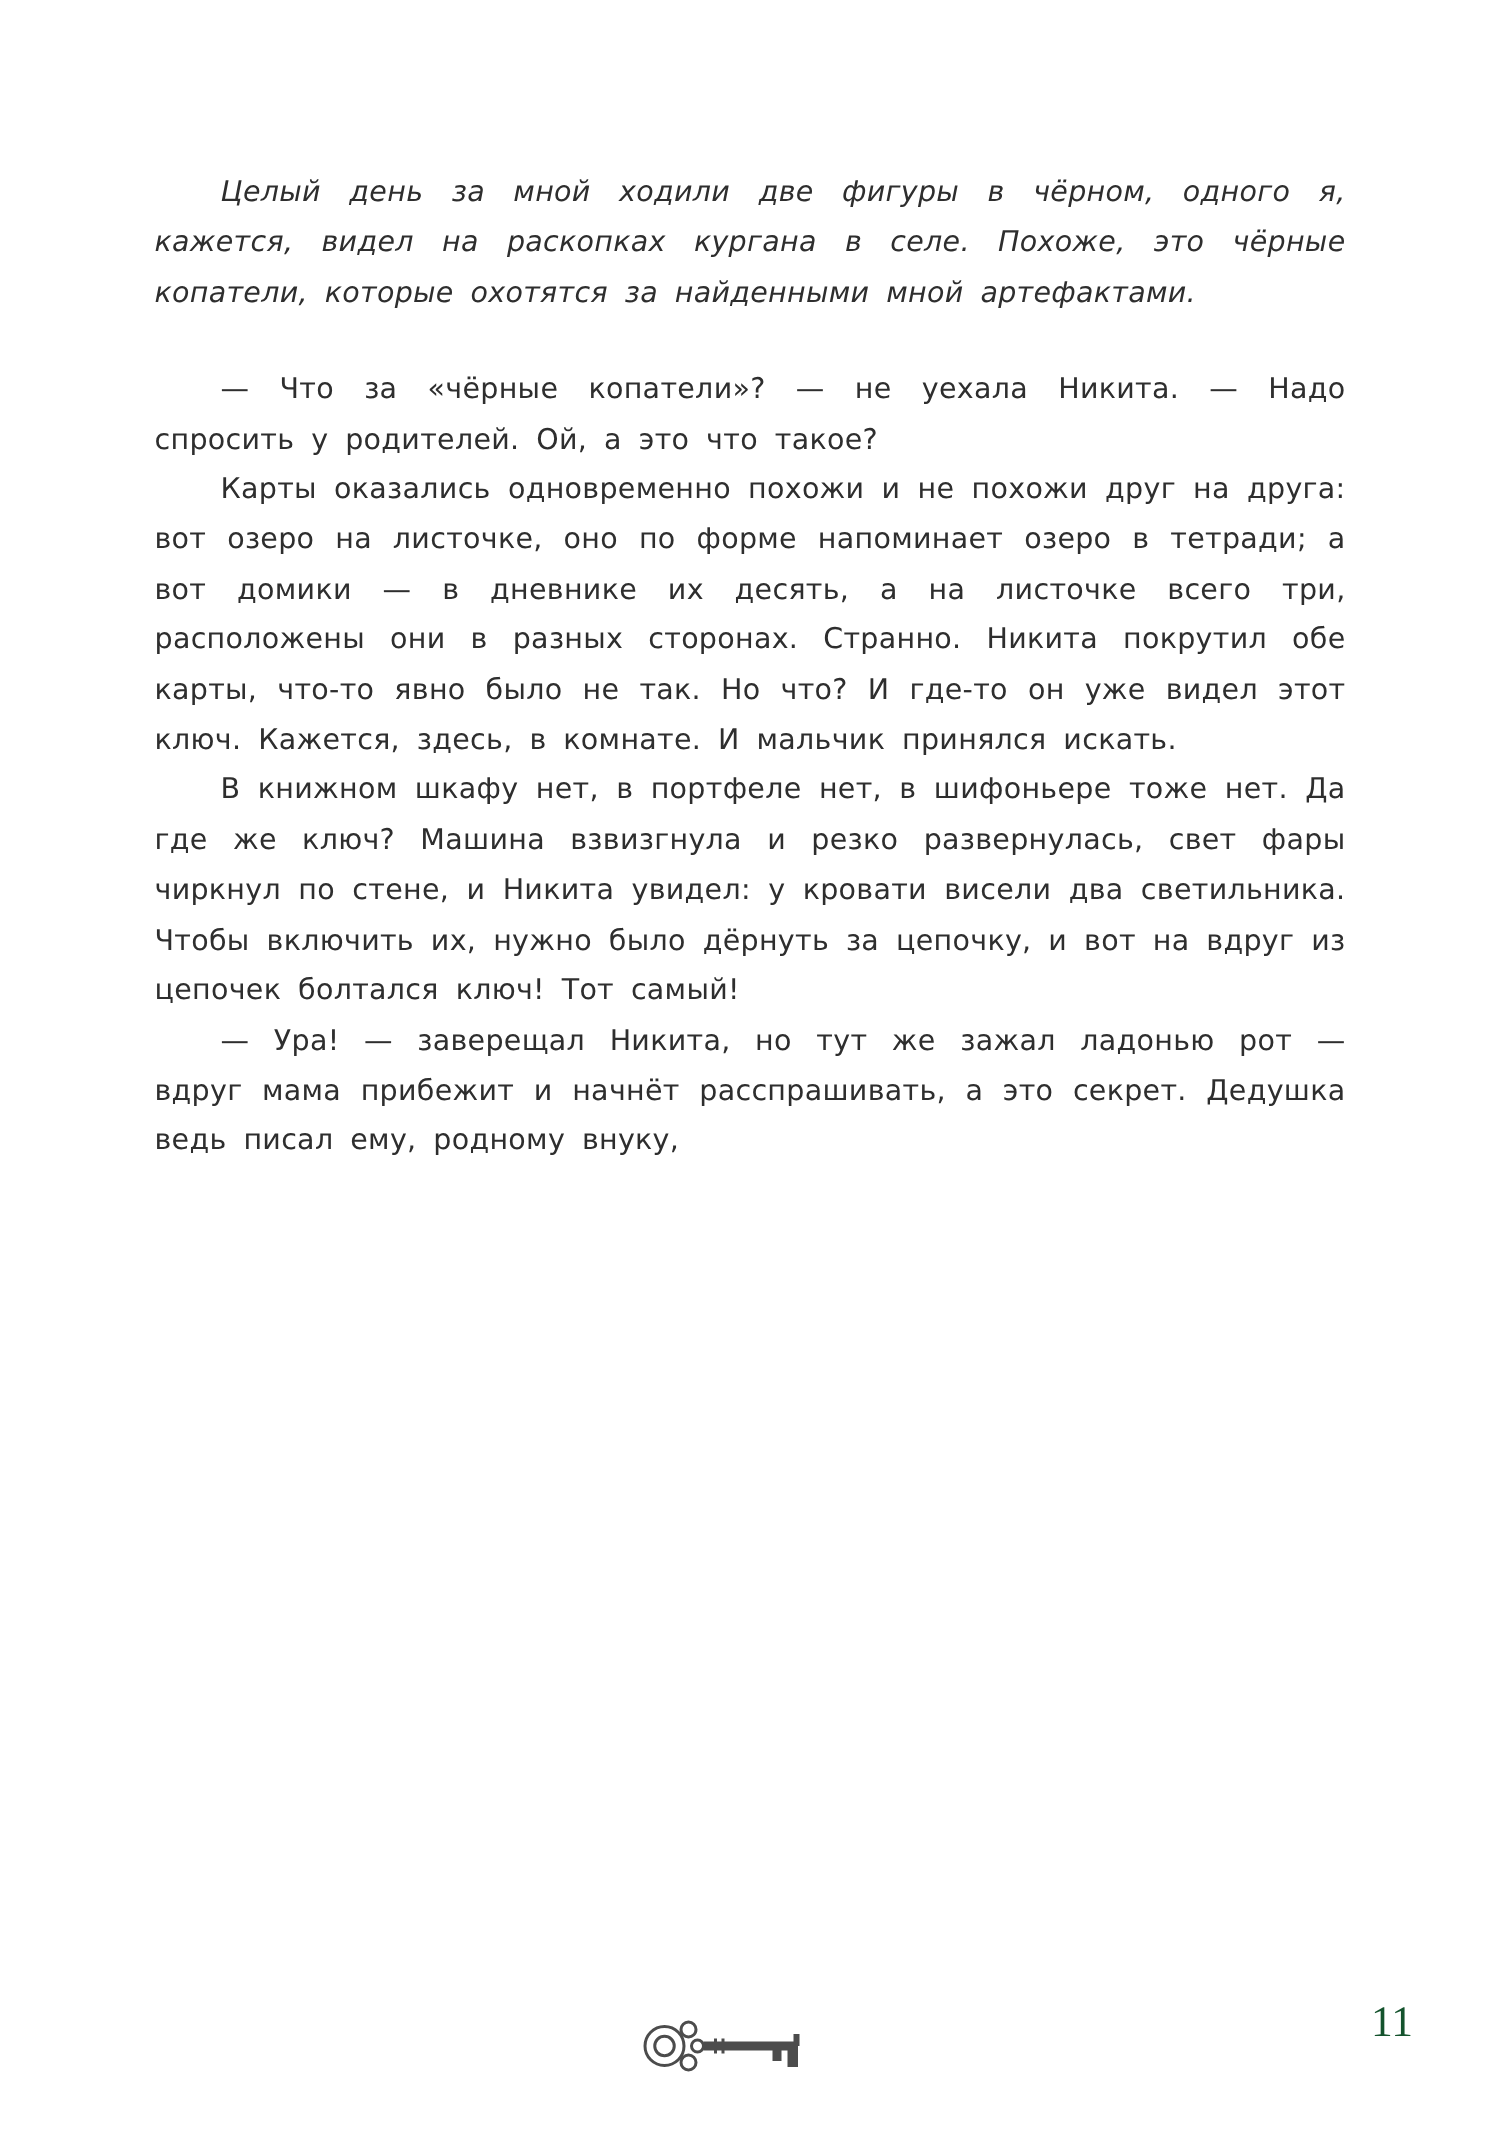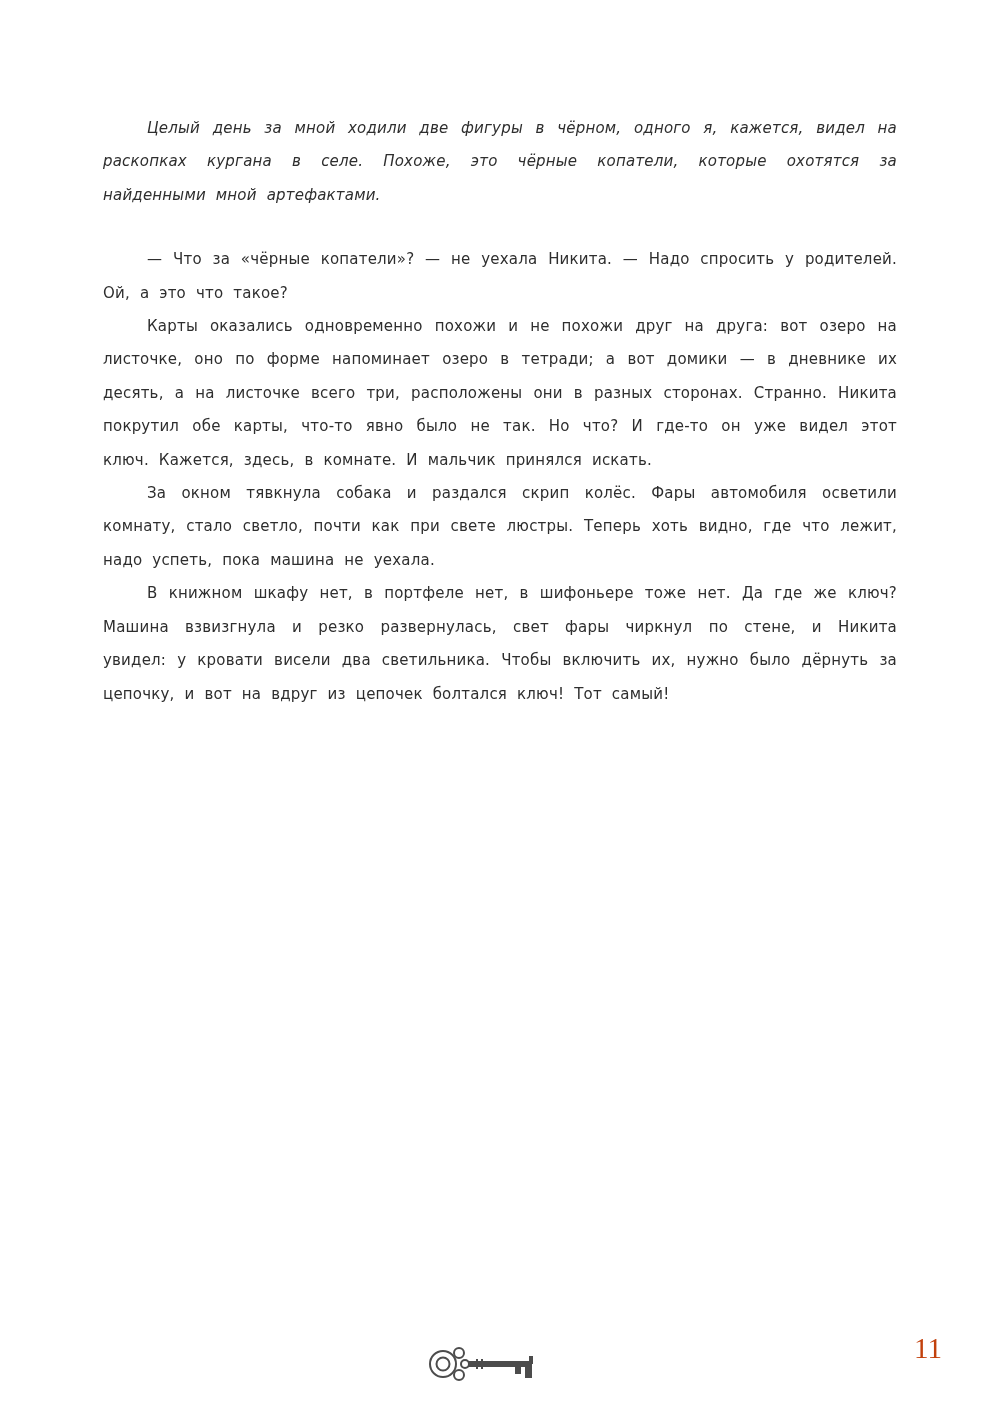--- a/index.html
+++ b/index.html
@@ -18,21 +18,21 @@
     color: #2e2e2e;
   }
   .text-block {
     position: absolute;
     top: 112px;
     left: 103px;
     width: 794px;
   }
   .text-block p {
     margin: 0;
-    font-size: 15px;
+    font-size: 19px;
     line-height: 33.4px;
     text-align: justify;
     text-indent: 44px;
     word-spacing: 5px;
     letter-spacing: 0.2px;
   }
   .intro {
     font-style: italic;
     margin-bottom: 31px !important;
   }
@@ -49,35 +49,35 @@
     top: 8px;
     width: 125px;
     height: 48px;
   }
   .page-number {
     position: absolute;
     right: 58px;
     top: 0;
     font-family: "Liberation Serif", "DejaVu Serif", serif;
     font-size: 29px;
-    color: #c2410c;
+    color: #14532d;
   }
 </style>
 </head>
 <body>
 
 <main class="page">
 
   <section class="text-block">
     <p class="intro">Целый день за мной ходили две фигуры в чёрном, одного я, кажется, видел на раскопках кургана в селе. Похоже, это чёрные копатели, которые охотятся за найденными мной артефактами.</p>
 
     <p>— Что за «чёрные копатели»? — не уехала Никита. — Надо спросить у родителей. Ой, а это что такое?</p>
     <p>Карты оказались одновременно похожи и не похожи друг на друга: вот озеро на листочке, оно по форме напоминает озеро в тетради; а вот домики — в дневнике их десять, а на листочке всего три, расположены они в разных сторонах. Странно. Никита покрутил обе карты, что-то явно было не так. Но что? И где-то он уже видел этот ключ. Кажется, здесь, в комнате. И мальчик принялся искать.</p>
-    <p>За окном тявкнула собака и раздался скрип колёс. Фары автомобиля осветили комнату, стало светло, почти как при свете люстры. Теперь хоть видно, где что лежит, надо успеть, пока машина не уехала.</p>
     <p>В книжном шкафу нет, в портфеле нет, в шифоньере тоже нет. Да где же ключ? Машина взвизгнула и резко развернулась, свет фары чиркнул по стене, и Никита увидел: у кровати висели два светильника. Чтобы включить их, нужно было дёрнуть за цепочку, и вот на вдруг из цепочек болтался ключ! Тот самый!</p>
+    <p>— Ура! — заверещал Никита, но тут же зажал ладонью рот — вдруг мама прибежит и начнёт расспрашивать, а это секрет. Дедушка ведь писал ему, родному внуку,</p>
   </section>
 
   <footer class="footer">
 
     <span class="ornament">
       <svg viewBox="0 0 125 48" width="125" height="48" aria-hidden="true">
         <g fill="none" stroke="#4c4c4c" stroke-width="2">
 
           <circle cx="18" cy="24" r="13"></circle>
           <circle cx="18" cy="24" r="6.5"></circle>

